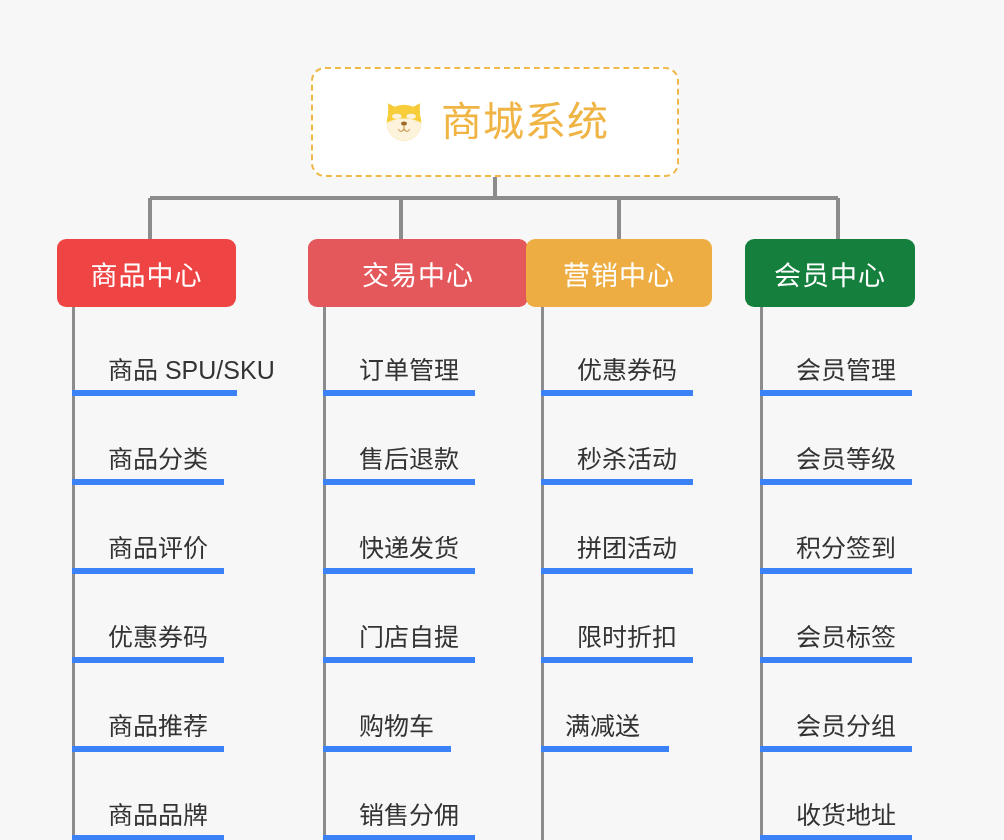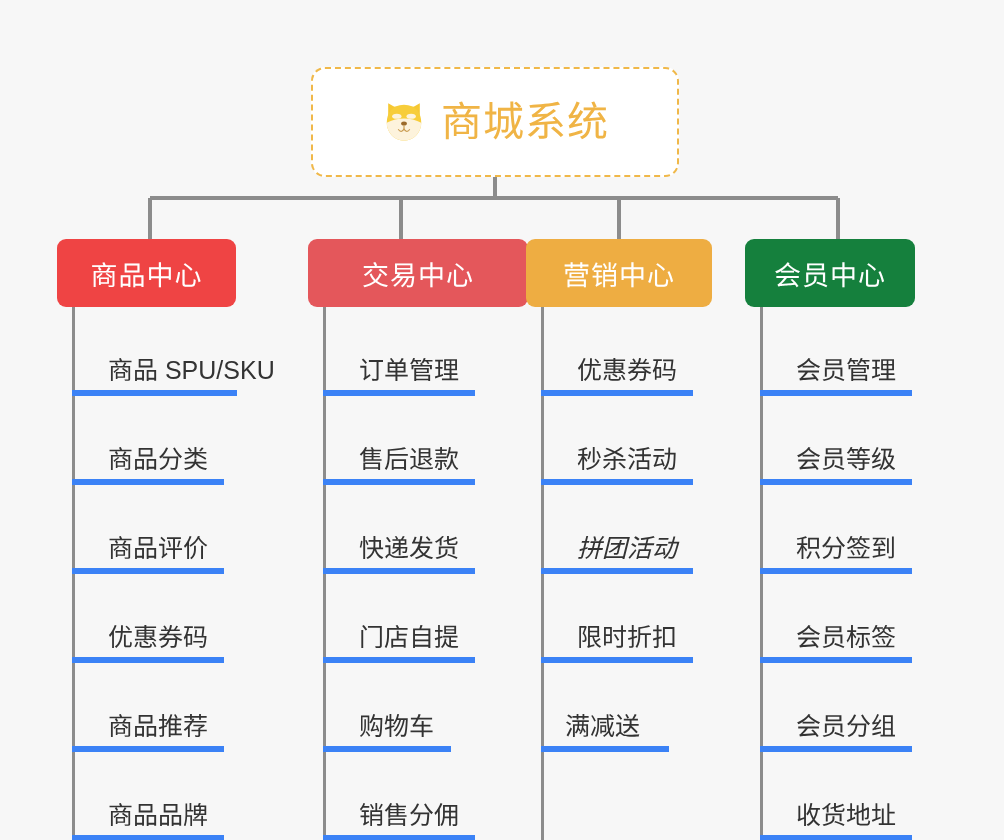--- a/index.html
+++ b/index.html
@@ -209,21 +209,21 @@
       <span>营销中心</span>
     </div>
     <div class="sub-list" style="margin-left:15px;">
       <div class="sub-spine" style="height:534px;"></div>
       <div class="sub-item" style="width:152px;">
         <span class="sub-item-label">优惠券码</span>
       </div>
       <div class="sub-item" style="width:152px;">
         <span class="sub-item-label">秒杀活动</span>
       </div>
-      <div class="sub-item" style="width:152px;font-style:italic;">
+      <div class="sub-item" style="width:152px;">
         <span class="sub-item-label">拼团活动</span>
       </div>
       <div class="sub-item" style="width:152px;">
         <span class="sub-item-label">限时折扣</span>
       </div>
       <div class="sub-item" style="width:128px;padding-left:24px;">
         <span class="sub-item-label">满减送</span>
       </div>
     </div>
   </div>

